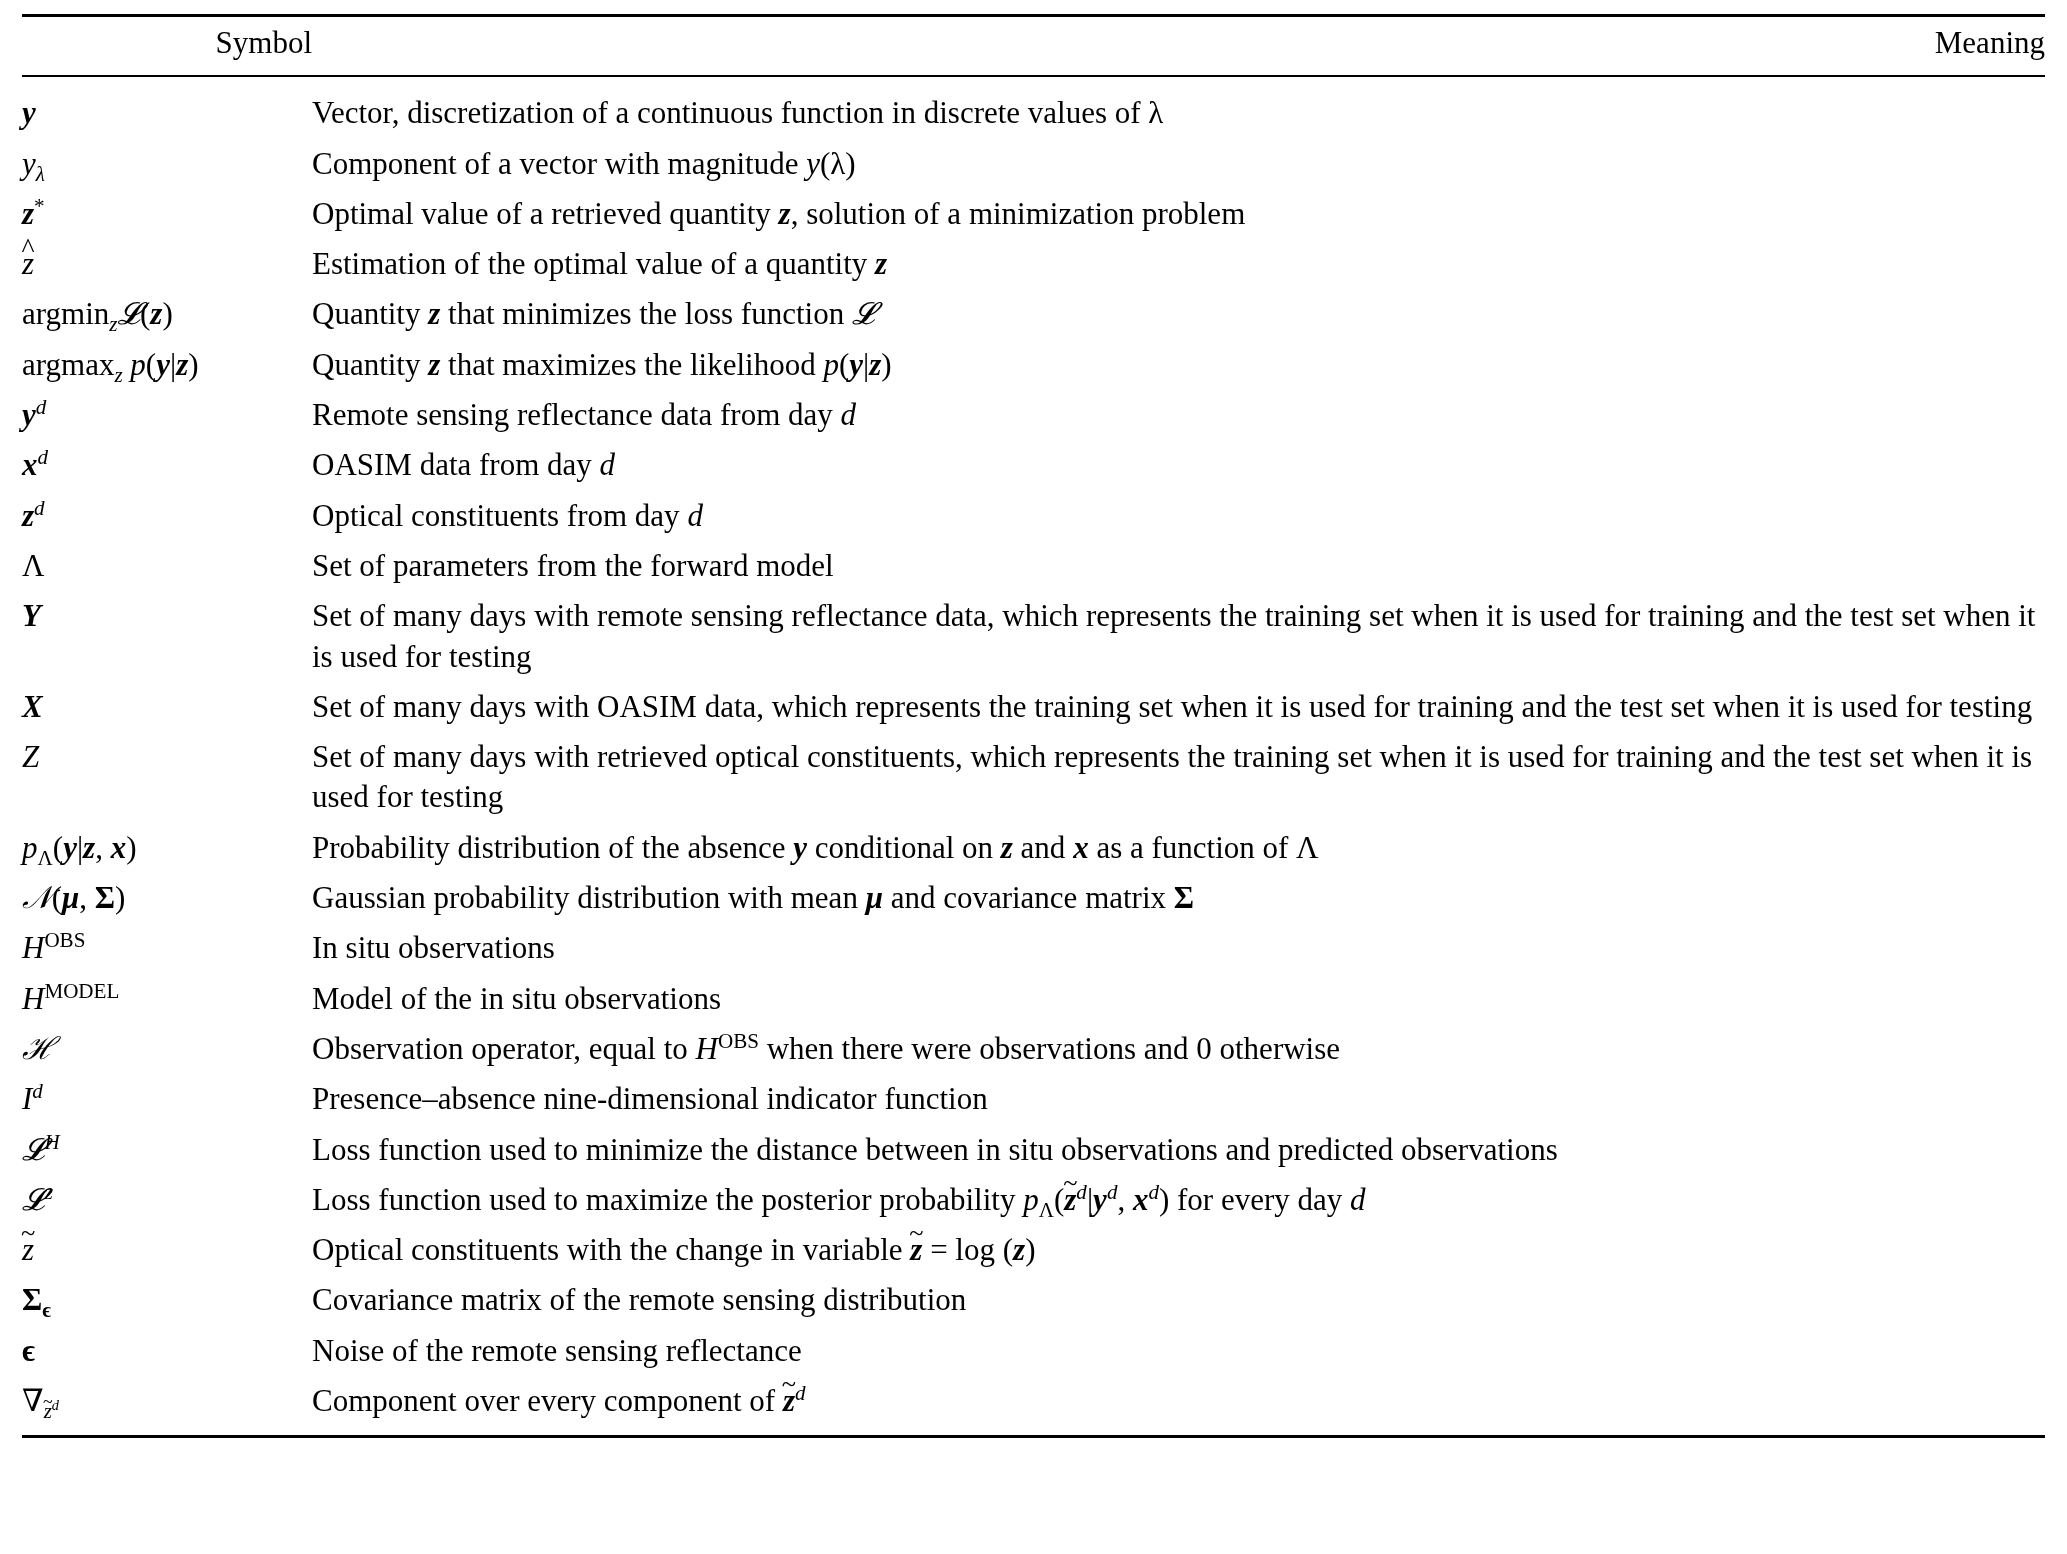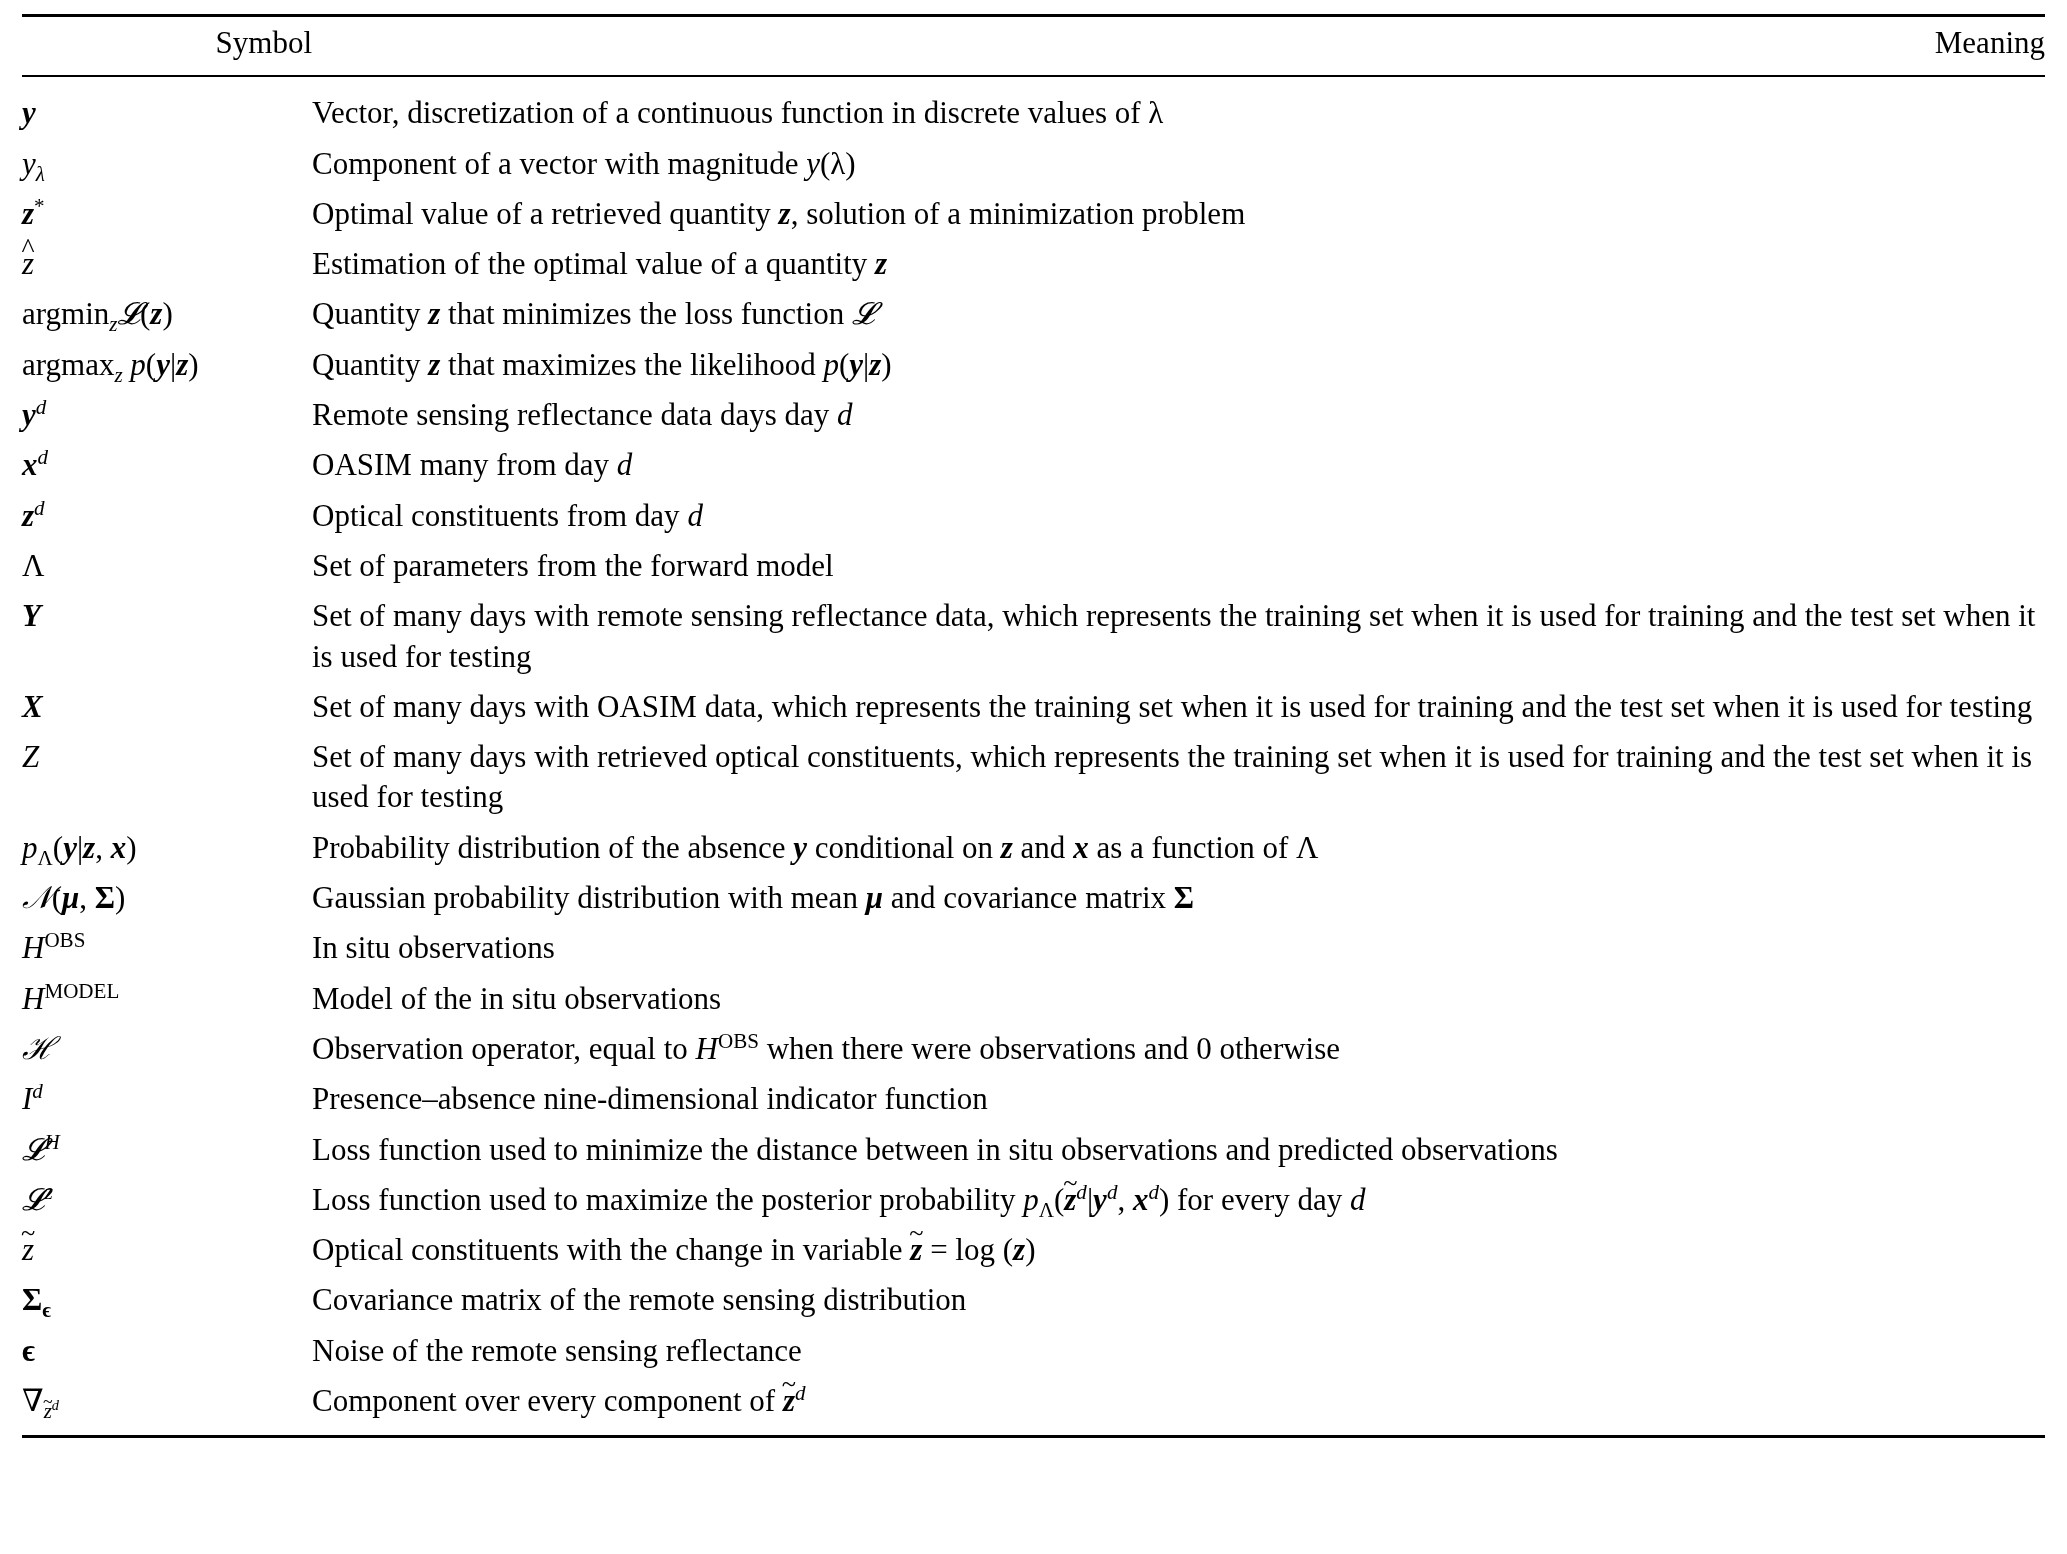--- a/index.html
+++ b/index.html
@@ -117,26 +117,26 @@
         <td class="mean"><span>Quantity </span><span class="bi">z</span><span> that minimizes the loss function <span class="cal">𝓛</span></span></td>
       </tr>
 
       <tr>
         <td class="sym">argmax<sub class="sb it">z</sub> <span class="it">p</span>(<span class="bi">y</span>|<span class="bi">z</span>)</td>
         <td class="mean"><span>Quantity </span><span class="bi">z</span><span> that maximizes the likelihood <span class="it">p</span>(<span class="bi">y</span>|<span class="bi">z</span>)</span></td>
       </tr>
 
       <tr>
         <td class="sym"><span class="bi">y</span><sup class="sp it">d</sup></td>
-        <td class="mean"><span>Remote sensing reflectance data days day </span><span class="it">d</span></td>
+        <td class="mean"><span>Remote sensing reflectance data from day </span><span class="it">d</span></td>
       </tr>
 
       <tr>
         <td class="sym"><span class="bi">x</span><sup class="sp it">d</sup></td>
-        <td class="mean"><span>OASIM many from day </span><span class="it">d</span></td>
+        <td class="mean"><span>OASIM data from day </span><span class="it">d</span></td>
       </tr>
 
       <tr>
         <td class="sym"><span class="bi">z</span><sup class="sp it">d</sup></td>
         <td class="mean"><span>Optical constituents from day </span><span class="it">d</span></td>
       </tr>
 
       <tr>
         <td class="sym">Λ</td>
         <td class="mean">Set of parameters from the forward model</td>

